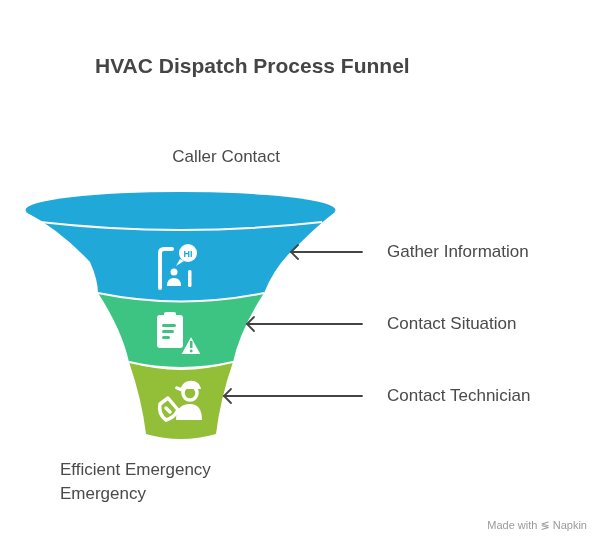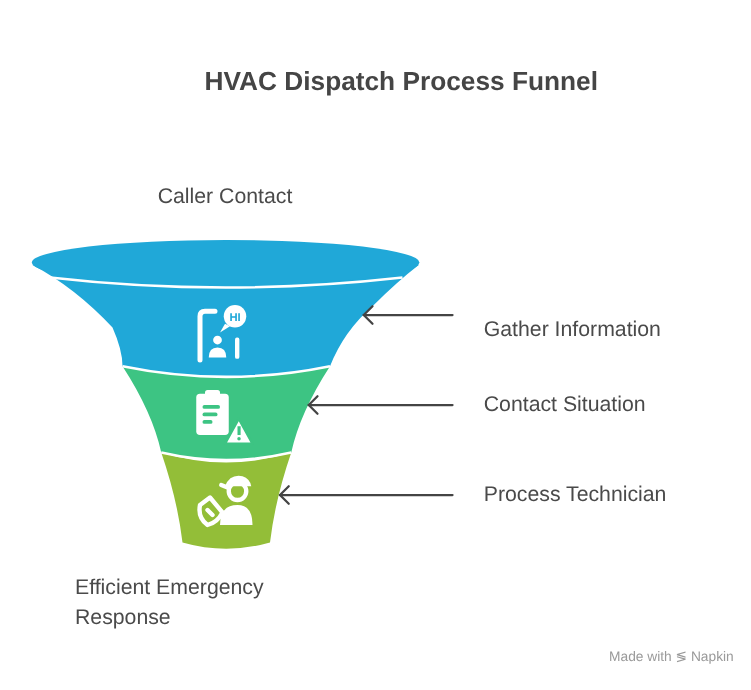--- a/index.html
+++ b/index.html
@@ -1,21 +1,21 @@
 <!DOCTYPE html>
 <html><head>
 <meta charset="utf-8">
 <style>
   html, body { margin: 0; padding: 0; background: #ffffff; }
   body { width: 601px; height: 552px; position: relative; overflow: hidden;
          font-family: "Liberation Sans", sans-serif; }
-  .title { position: absolute; left: 0; width: 547px; top: 54px; text-align: center;
+  .title { position: absolute; left: 0; width: 547px; top: 54px; 
            padding-left: 95px; box-sizing: border-box;
            font-size: 21px; font-weight: bold; color: #454545; }
-  .top-label { position: absolute; left: 80px; width: 200px; top: 147px; text-align: center;
+  .top-label { position: absolute; left: 80px; width: 200px; top: 147px; text-align: right;
                font-size: 17px; color: #4a4a4a; }
   .bottom-label { position: absolute; left: 60px; width: 240px; top: 458px; text-align: left;
                   font-size: 17px; color: #4a4a4a; line-height: 24px; }
   .step-label { position: absolute; left: 387px; font-size: 17px; color: #4a4a4a; }
   svg.funnel { position: absolute; left: 0; top: 0; }
   .footer { position: absolute; right: 14px; top: 519px; font-size: 11px; color: #9a9a9a; text-align: right; }
   .footer .napkin-glyph { display: inline-block; font-size: 11px; }
 </style>
 </head>
 <body>
@@ -74,26 +74,26 @@
   <g stroke="#444444" stroke-width="1.8" fill="none" stroke-linecap="round">
     <line x1="362" y1="324" x2="247" y2="324"></line>
     <path d="M254,317 L247,324 L254,331"></path>
   </g>
   <g stroke="#444444" stroke-width="1.8" fill="none" stroke-linecap="round">
     <line x1="362" y1="396" x2="224" y2="396"></line>
     <path d="M231,389 L224,396 L231,403"></path>
   </g>
 </svg>
 
-<div class="step-label" style="top:242px;margin-top:12px;">Gather Information</div>
+<div class="step-label" style="top:242px;">Gather Information</div>
 <div class="step-label" style="top:314px;">Contact Situation</div>
-<div class="step-label" style="top:386px;">Process Technician</div>
+<div class="step-label" style="top:386px;">Contact Technician</div>
 
 <div class="bottom-label">
   <div>Efficient Emergency</div>
-  <div>Response</div>
+  <div>Emergency</div>
 </div>
 
 <div class="footer">
   <span>Made with</span>
   <span class="napkin-glyph">≶</span>
   <span>Napkin</span>
 </div>
 
 </body></html>

